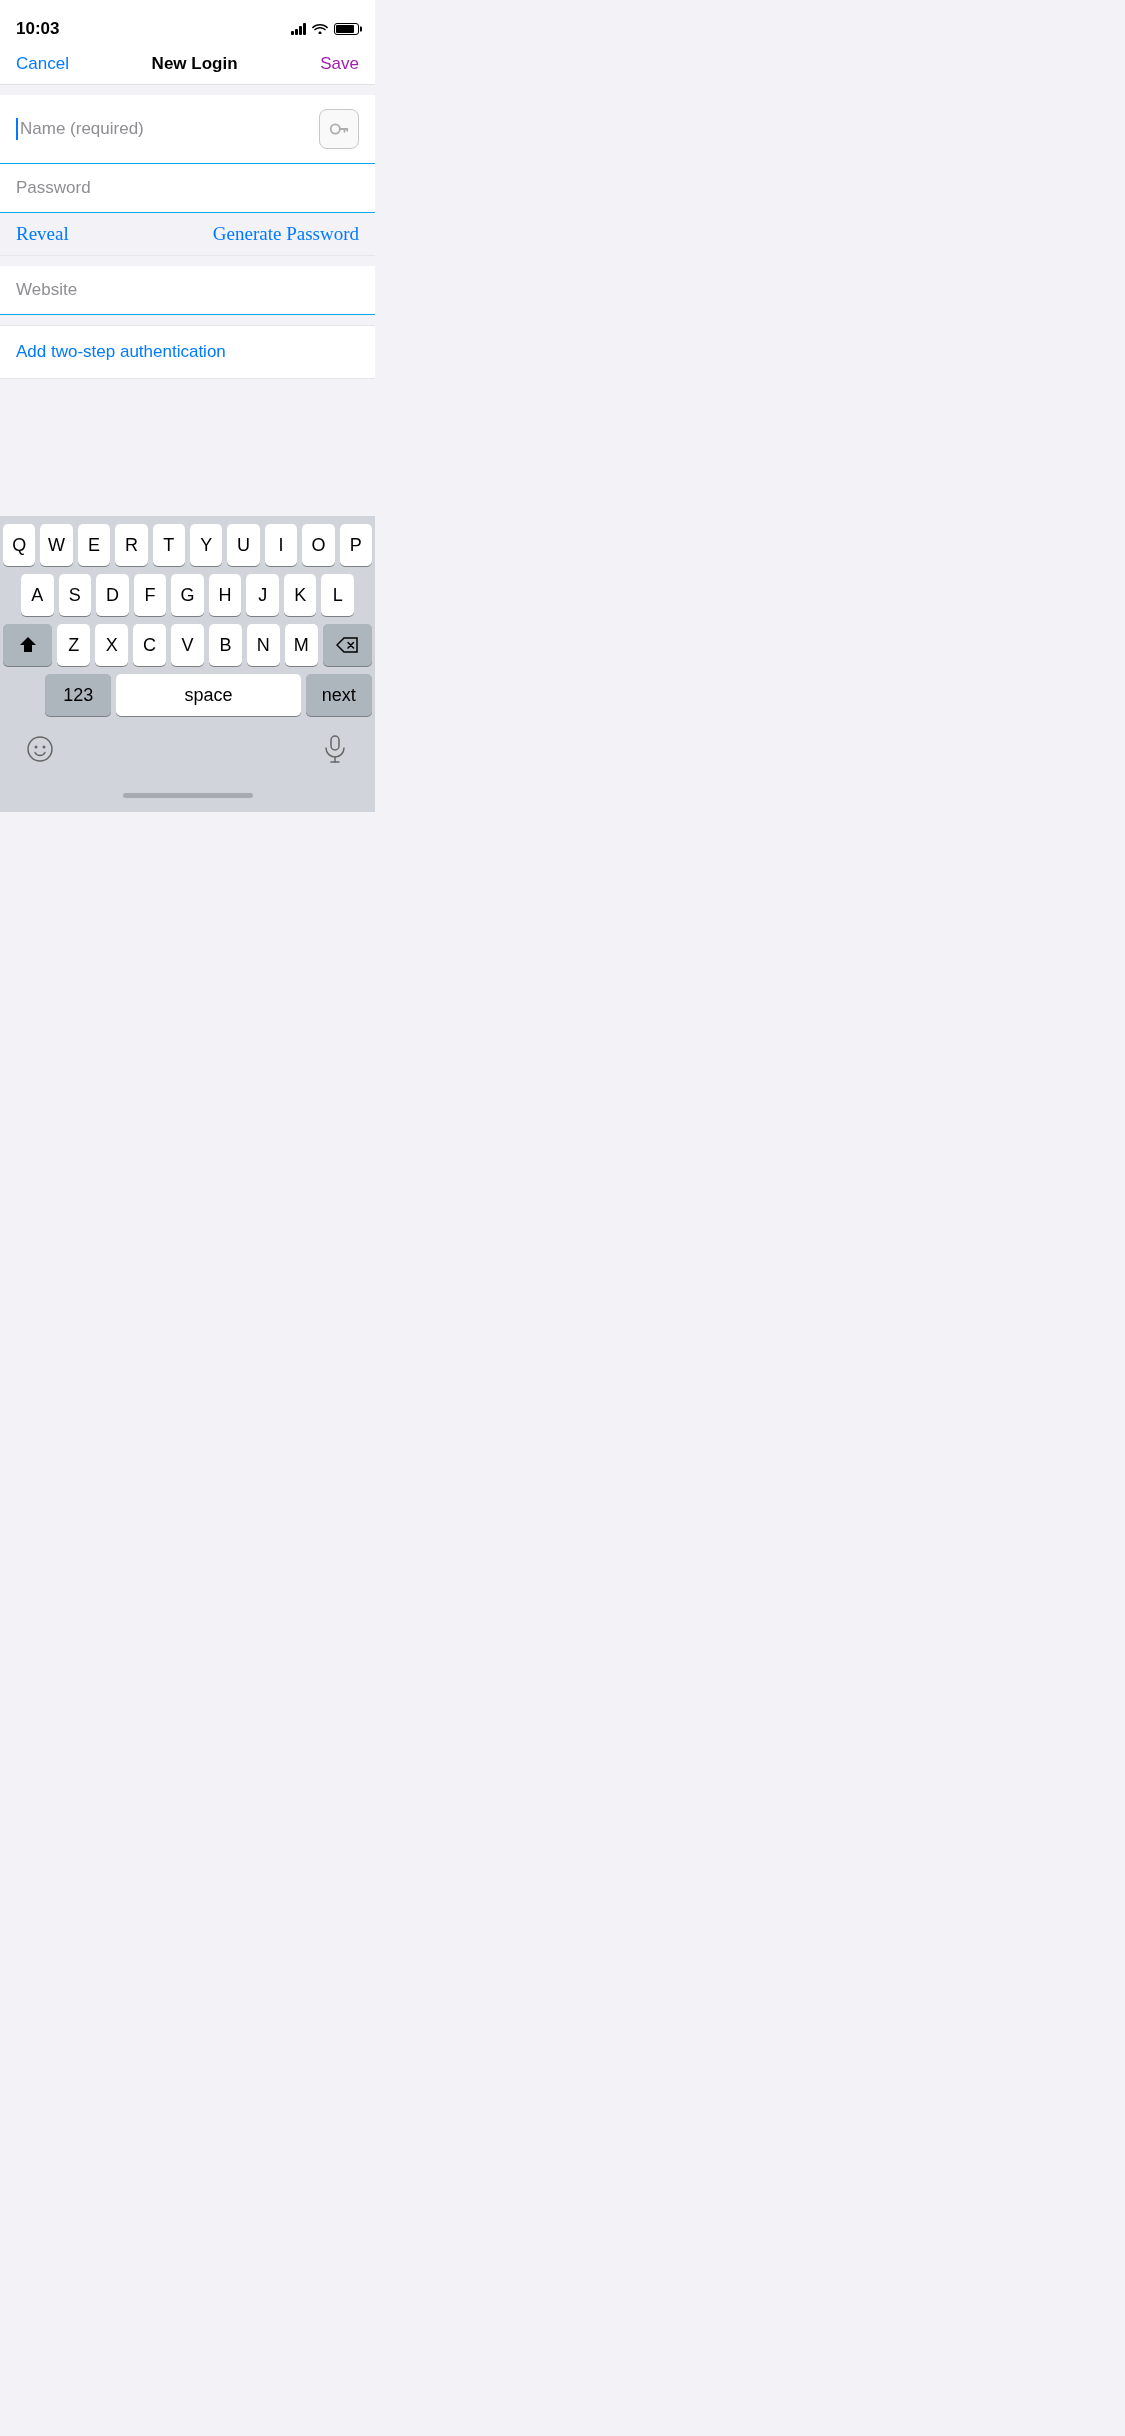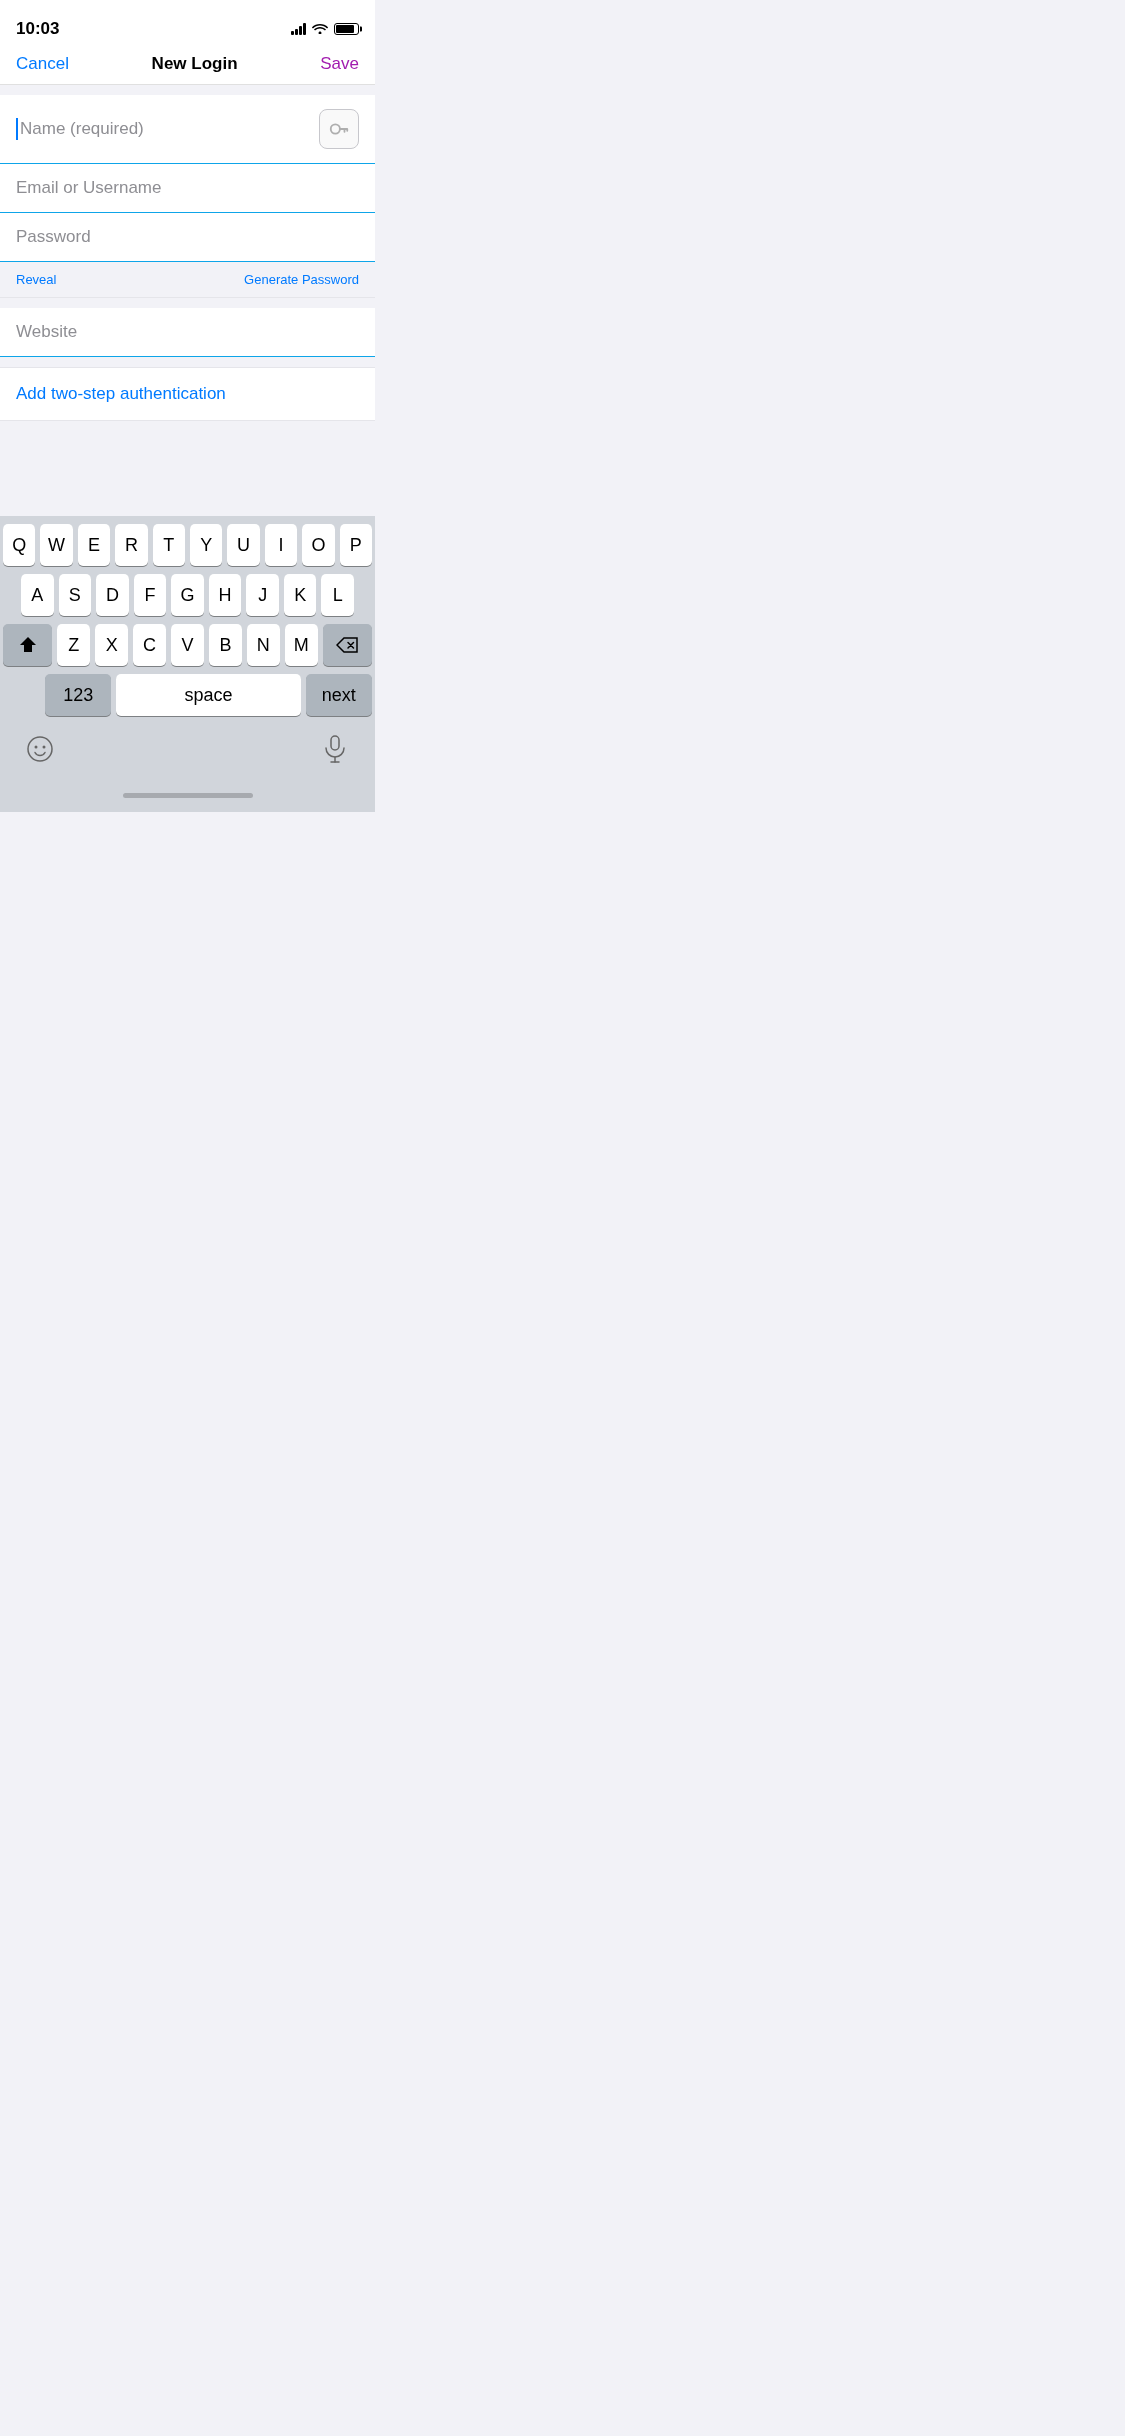--- a/index.html
+++ b/index.html
@@ -159,22 +159,23 @@
     .password-actions {
       display: flex;
       justify-content: space-between;
       align-items: center;
       padding: 10px 16px;
       background: #f2f2f7;
       border-bottom: 1px solid #e5e5ea;
     }
     .password-actions span {
       color: #007aff;
-      font-size: 13px;
-      cursor: pointer;
+      font-size: 19px;
+      cursor: pointer;
+      font-family: Liberation Serif, serif;
     }
 
     
     .two-step-section {
       background: #fff;
       margin-top: 10px;
       padding: 16px;
       border-top: 1px solid #e5e5ea;
       border-bottom: 1px solid #e5e5ea;
     }
@@ -294,23 +295,20 @@
     <div class="cursor-line"></div>
     <input type="text" value="" placeholder="Name (required)" style="">
     <div class="key-icon-btn">
       <svg viewBox="0 0 24 24" fill="none">
         <circle cx="8" cy="12" r="5" stroke="#666" stroke-width="2"></circle>
         <path d="M13 12h8M18 12v3M21 12v2" stroke="#666" stroke-width="2" stroke-linecap="round"></path>
       </svg>
     </div>
   </div>
 
-  <div class="form-row">
-    <input type="text" value="" placeholder="Email or Username" style="">
-  </div>
 
   <div class="form-row">
     <input type="password" value="" placeholder="Password" style="">
   </div>
 </div>
 
 <div class="password-actions">
   <span>Reveal</span>
   <span>Generate Password</span>
 </div>

